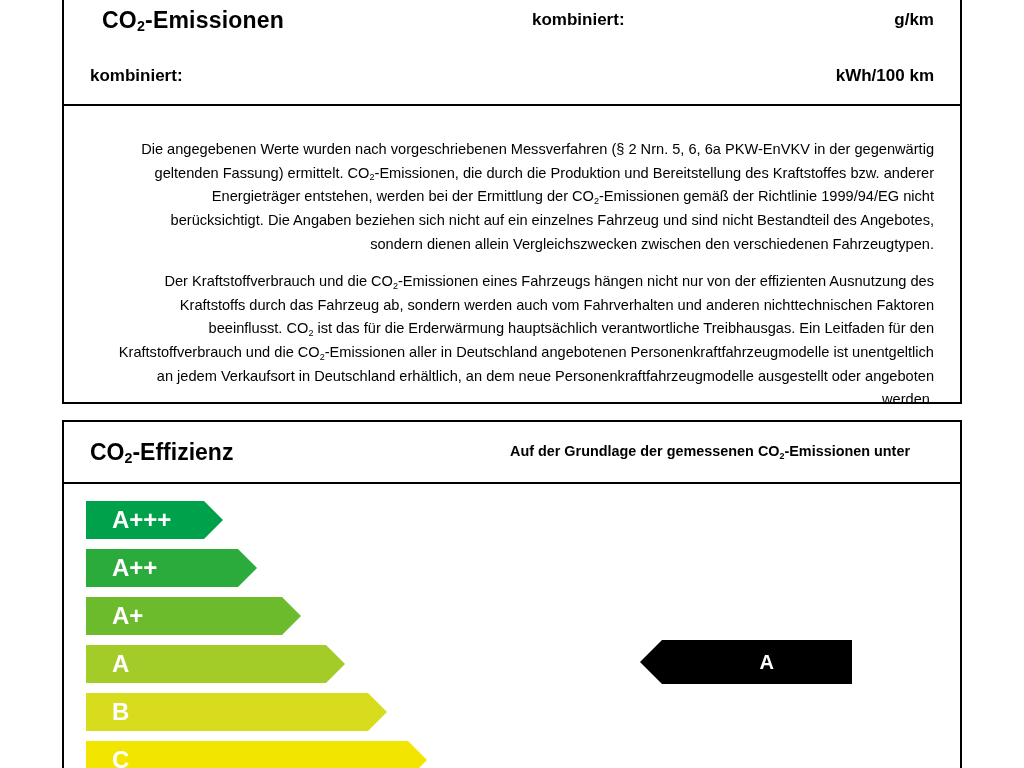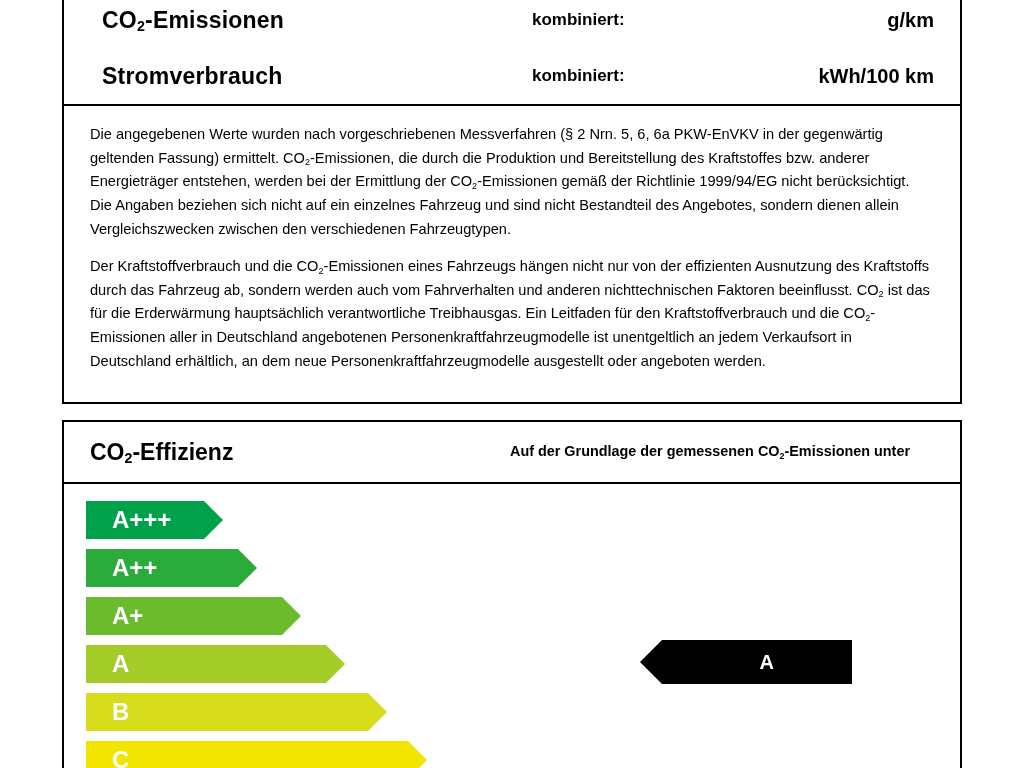--- a/index.html
+++ b/index.html
@@ -42,43 +42,44 @@
     letter-spacing: .2px;
     width: 430px;
     margin-left: 12px;
   }
   .row-head .mid {
     font-size: 17px;
     font-weight: bold;
     flex: 1;
   }
   .row-head .unit {
-    font-size: 20px;
+    font-size: 17px;
     font-weight: bold;
     text-align: right;
     white-space: nowrap;
   }
   sub {
     font-size: 0.62em;
     vertical-align: baseline;
     position: relative;
     bottom: -0.28em;
   }
 
   .divider {
     height: 2px;
     background: #000;
     margin: 0;
   }
 
   .legal {
-    padding: 17px 26px 0 26px;
+    padding: 32px 26px 0 26px;
     font-size: 14.6px;
     line-height: 1.62;
-    text-align: left;
+    text-align: right;
+    margin-left: 28px;
   }
   .legal p { margin: 0 0 14px 0; }
   .legal p.tight { margin-bottom: 0; }
   .legal .bold { font-weight: bold; }
 
   
   .panel-bottom {
     position: absolute;
     left: 62px;
     top: 420px;
@@ -177,21 +178,20 @@
 
     <div class="row-head">
       <div class="title">
         <span>CO</span><sub>2</sub><span>-Emissionen</span>
       </div>
       <div class="mid">kombiniert:</div>
       <div class="unit">g/km</div>
     </div>
 
     <div class="row-head">
-      <div class="title">Stromverbrauch</div>
       <div class="mid">kombiniert:</div>
       <div class="unit">kWh/100 km</div>
     </div>
 
     <div class="divider"></div>
 
     <div class="legal">
       <p>Die angegebenen Werte wurden nach vorgeschriebenen Messverfahren (§ 2 Nrn. 5, 6, 6a PKW-EnVKV in der gegenwärtig geltenden Fassung) ermittelt. CO<sub>2</sub>-Emissionen, die durch die Produktion und Bereitstellung des Kraftstoffes bzw. anderer Energieträger entstehen, werden bei der Ermittlung der CO<sub>2</sub>-Emissionen gemäß der Richtlinie 1999/94/EG nicht berücksichtigt. Die Angaben beziehen sich nicht auf ein einzelnes Fahrzeug und sind nicht Bestandteil des Angebotes, sondern dienen allein Vergleichszwecken zwischen den verschiedenen Fahrzeugtypen.</p>
       <p style="margin-top:6px;">Der Kraftstoffverbrauch und die CO<sub>2</sub>-Emissionen eines Fahrzeugs hängen nicht nur von der effizienten Ausnutzung des Kraftstoffs durch das Fahrzeug ab, sondern werden auch vom Fahrverhalten und anderen nichttechnischen Faktoren beeinflusst. CO<sub>2</sub> ist das für die Erderwärmung hauptsächlich verantwortliche Treibhausgas. Ein Leitfaden für den Kraftstoffverbrauch und die CO<sub>2</sub>-Emissionen aller in Deutschland angebotenen Personenkraftfahrzeugmodelle ist unentgeltlich an jedem Verkaufsort in Deutschland erhältlich, an dem neue Personenkraftfahrzeugmodelle ausgestellt oder angeboten werden.</p>
     </div>

